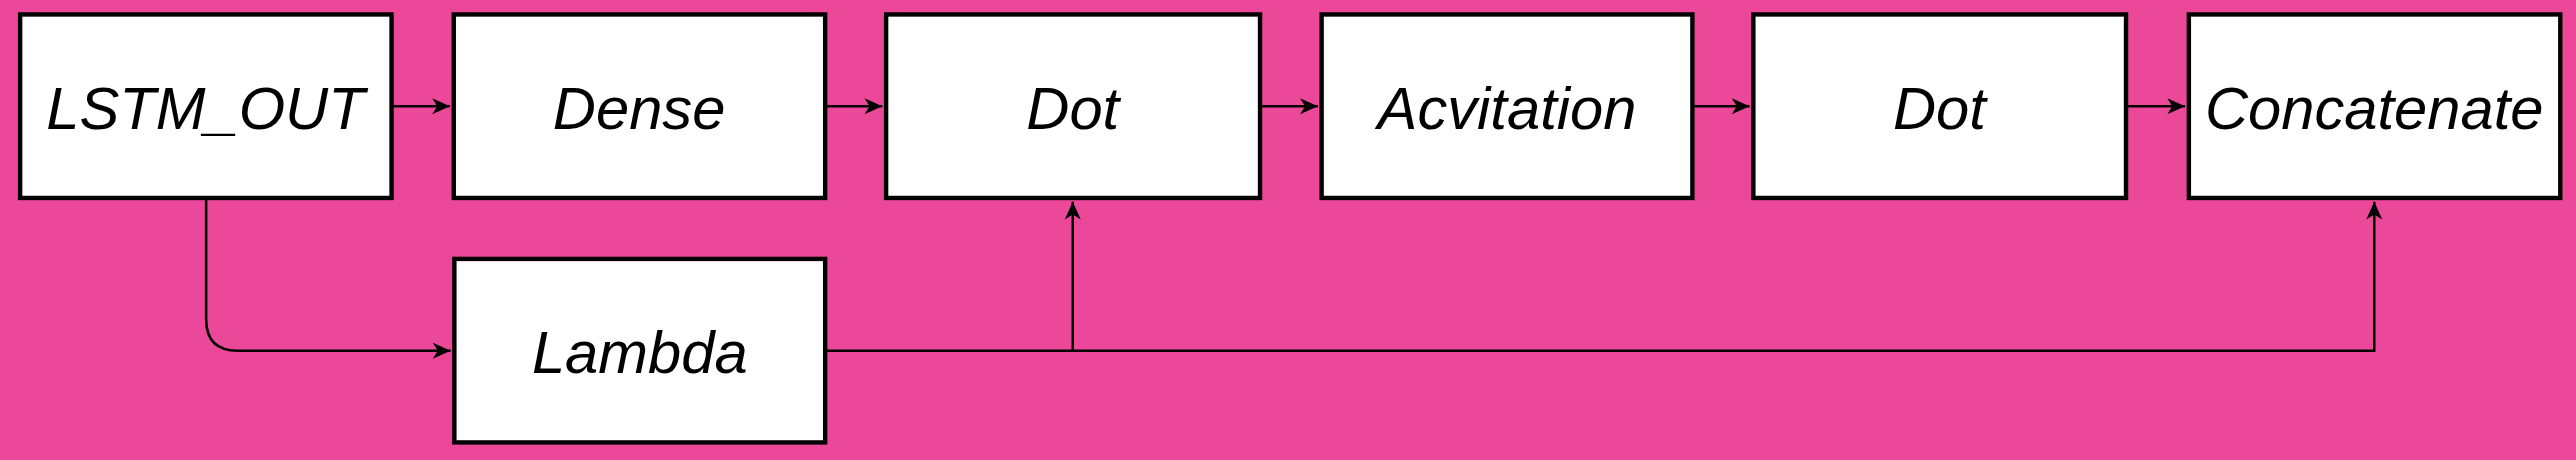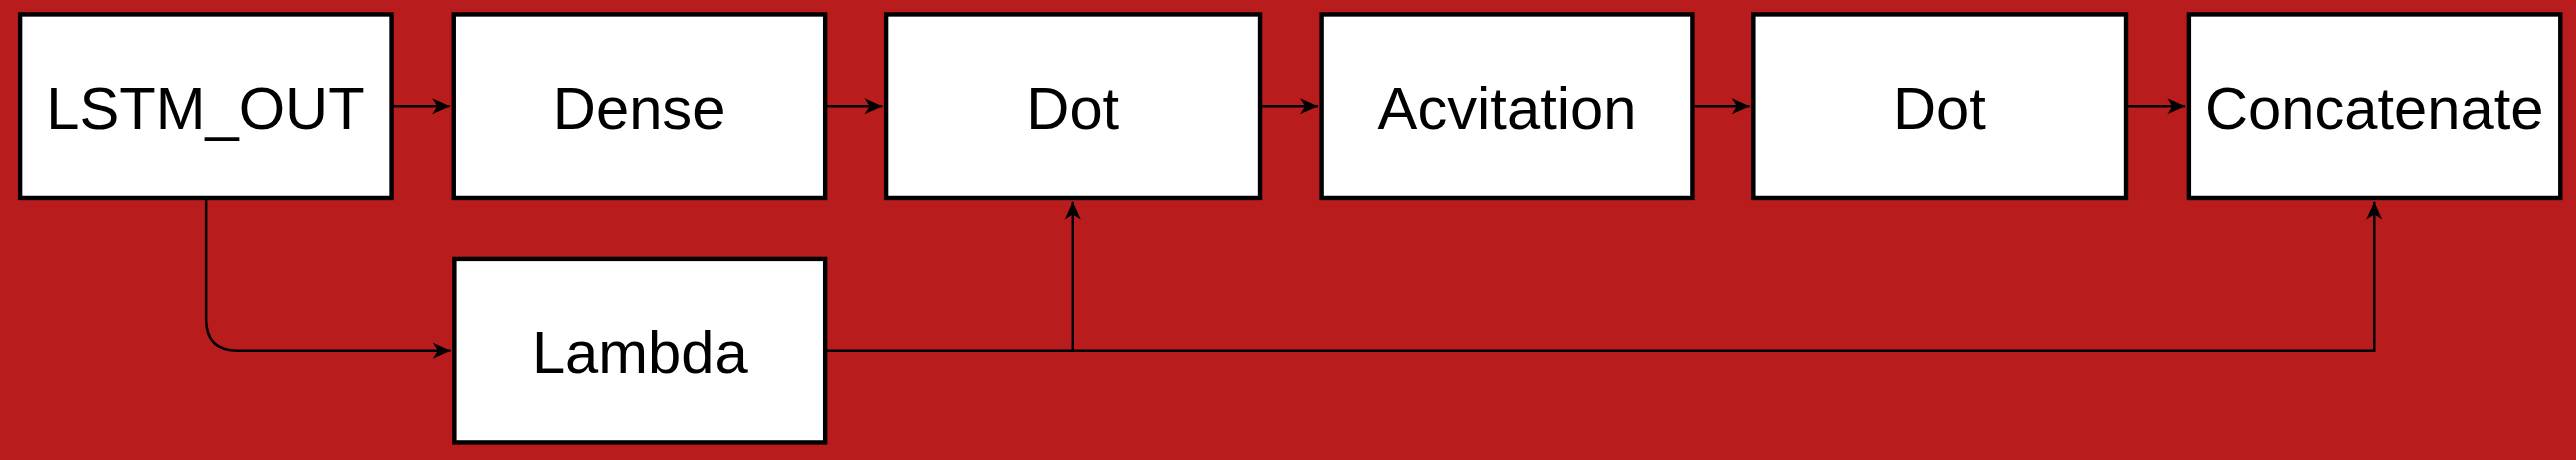--- a/index.html
+++ b/index.html
@@ -2,21 +2,22 @@
 <html style="font-size:10px"><head>
 <meta charset="utf-8">
 <style>
   html, body {
     margin: 0;
     padding: 0;
     background: #ffffff;
   }
   .diagram-wrap {
     width: 100%;
-    background: #b91c1c;
+    background: #ec4899;
+    font-style: italic;
   }
   svg {
     display: block;
     width: 100%;
     height: auto;
     font-family: "Liberation Sans", "DejaVu Sans", sans-serif;
   }
   .node-rect {
     fill: #ffffff;
     stroke: #000000;

